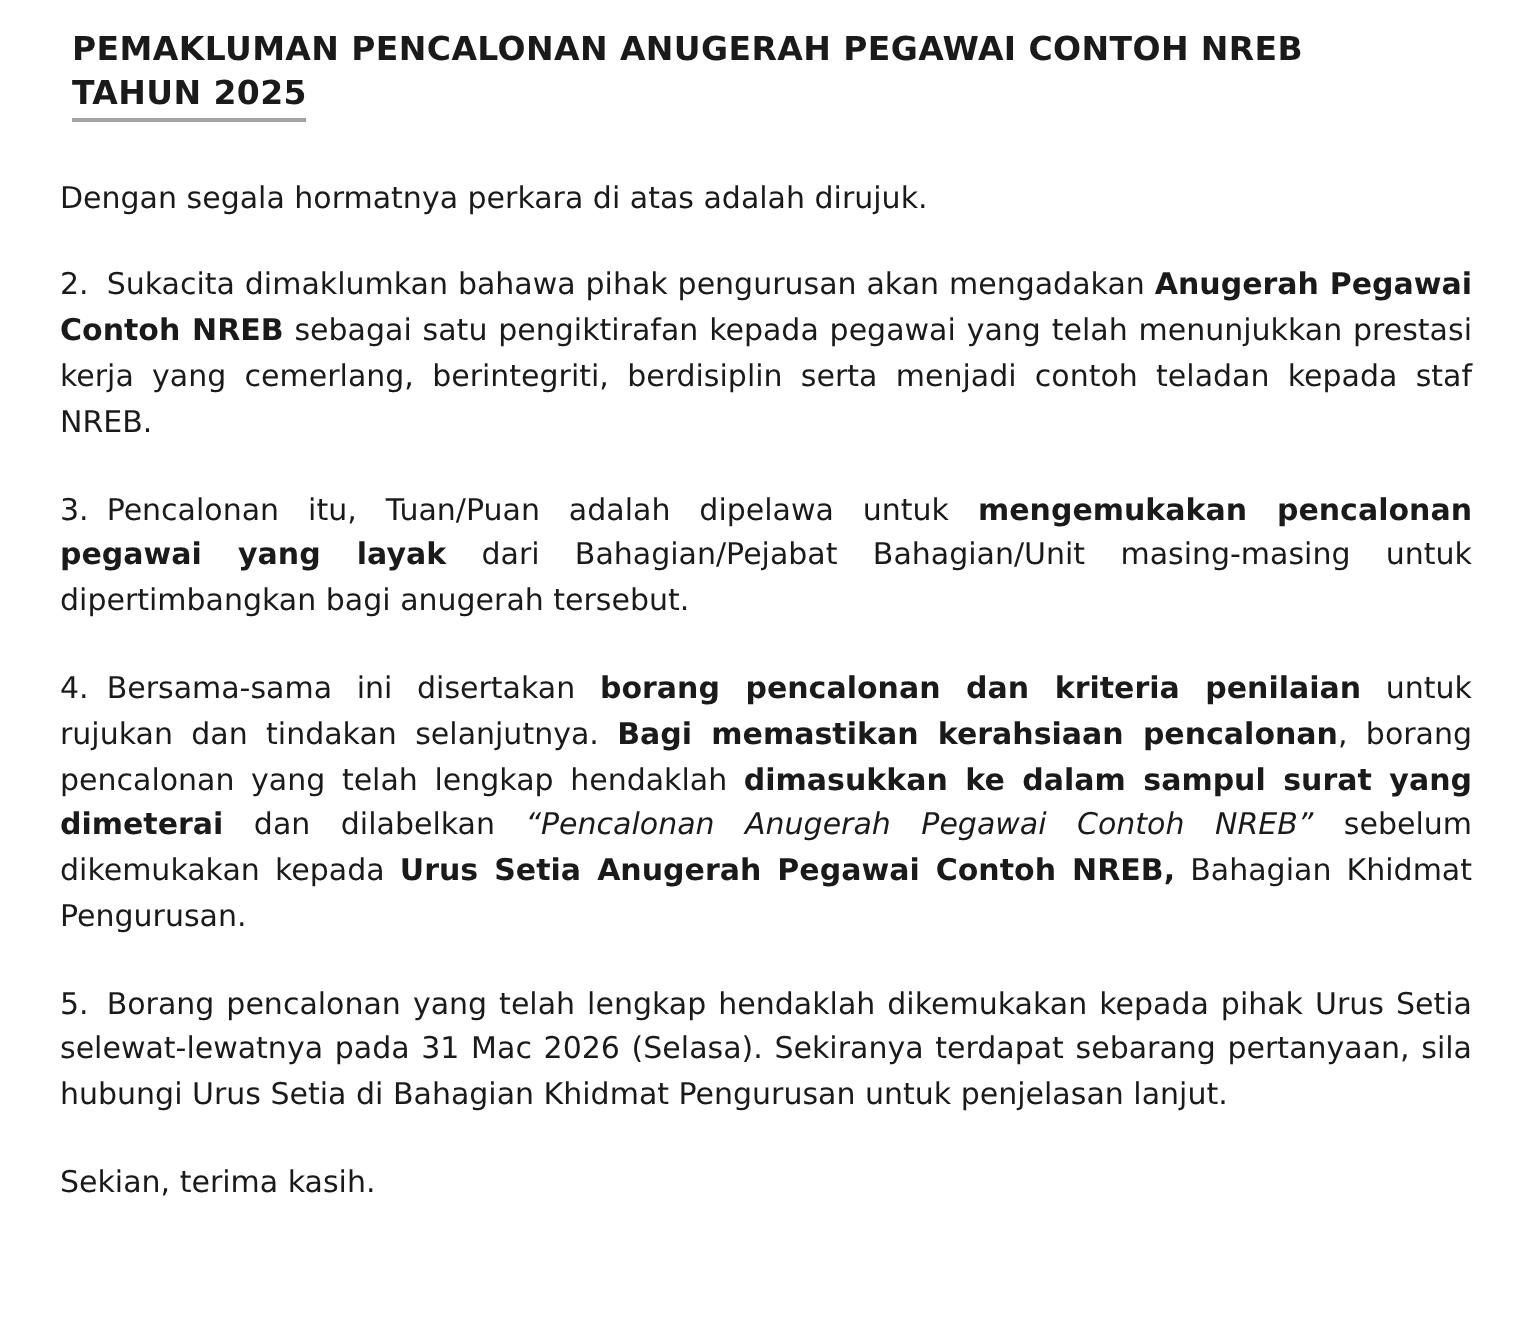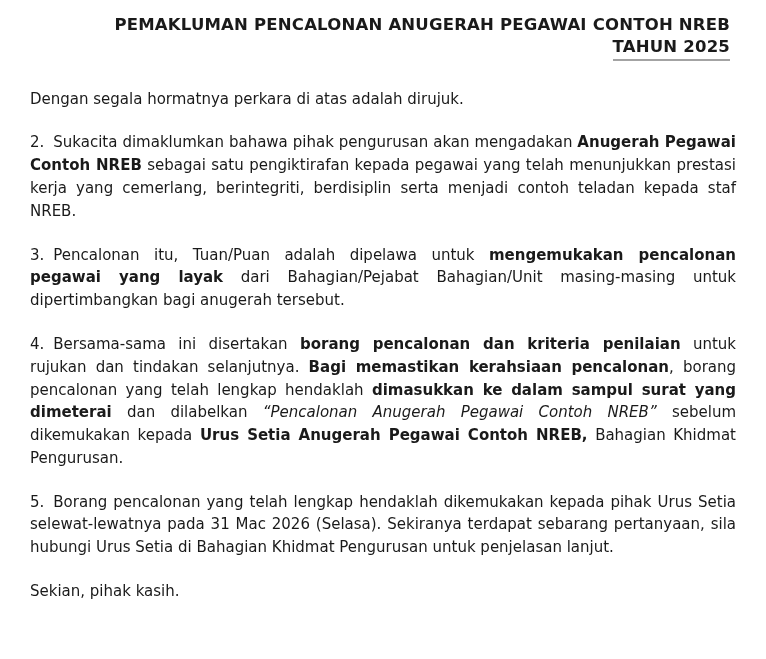--- a/index.html
+++ b/index.html
@@ -16,21 +16,21 @@
   }
   #page {
     position: relative;
     width: 766px;
     height: 659px;
     box-sizing: border-box;
     padding: 14px 30px 0 30px;
     overflow: hidden;
   }
   .doc-title {
-    text-align: right;
+    text-align: left;
     font-weight: bold;
     font-size: 16.5px;
     line-height: 1.32;
     letter-spacing: 0.2px;
     margin: 0 6px 0 6px;
     text-transform: uppercase;
   }
   .title-line {
     display: block;
   }
@@ -95,17 +95,17 @@
 
     <p class="para">
       <span class="num">4.</span><span class="gap"></span><span>Bersama-sama ini disertakan </span><b>borang pencalonan dan kriteria penilaian</b><span> untuk rujukan dan tindakan selanjutnya. </span><b>Bagi memastikan kerahsiaan pencalonan</b><span>, borang pencalonan yang telah lengkap hendaklah </span><b>dimasukkan ke dalam sampul surat yang dimeterai</b><span> dan dilabelkan </span><i>“Pencalonan Anugerah Pegawai Contoh NREB”</i><span> sebelum dikemukakan kepada </span><b>Urus Setia Anugerah Pegawai Contoh NREB,</b><span> Bahagian Khidmat Pengurusan.</span>
     </p>
 
     <p class="para">
       <span class="num">5.</span><span class="gap"></span><span>Borang pencalonan yang telah lengkap hendaklah dikemukakan kepada pihak Urus Setia selewat-lewatnya pada 31 Mac 2026 (Selasa). Sekiranya terdapat sebarang pertanyaan, sila hubungi Urus Setia di Bahagian Khidmat Pengurusan untuk penjelasan lanjut.</span>
     </p>
 
     <p class="para closing">
-      <span>Sekian, pihak kasih.</span>
+      <span>Sekian, terima kasih.</span>
     </p>
 
   </div>
 </div>
 
 </body></html>

